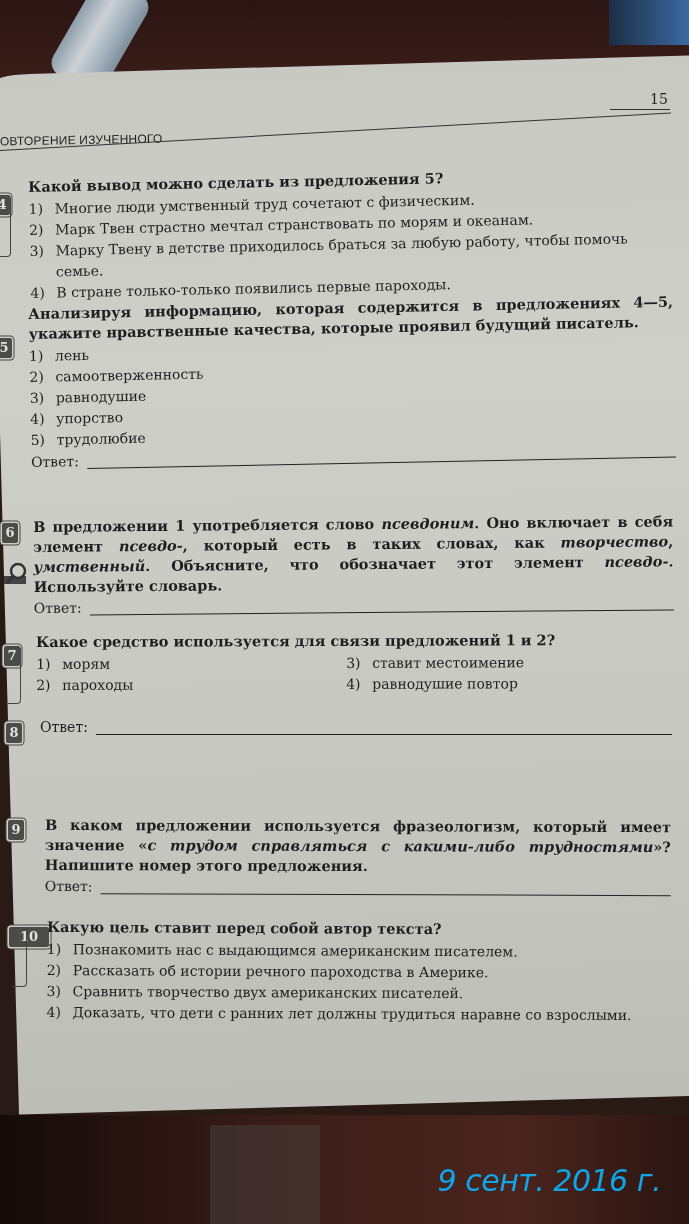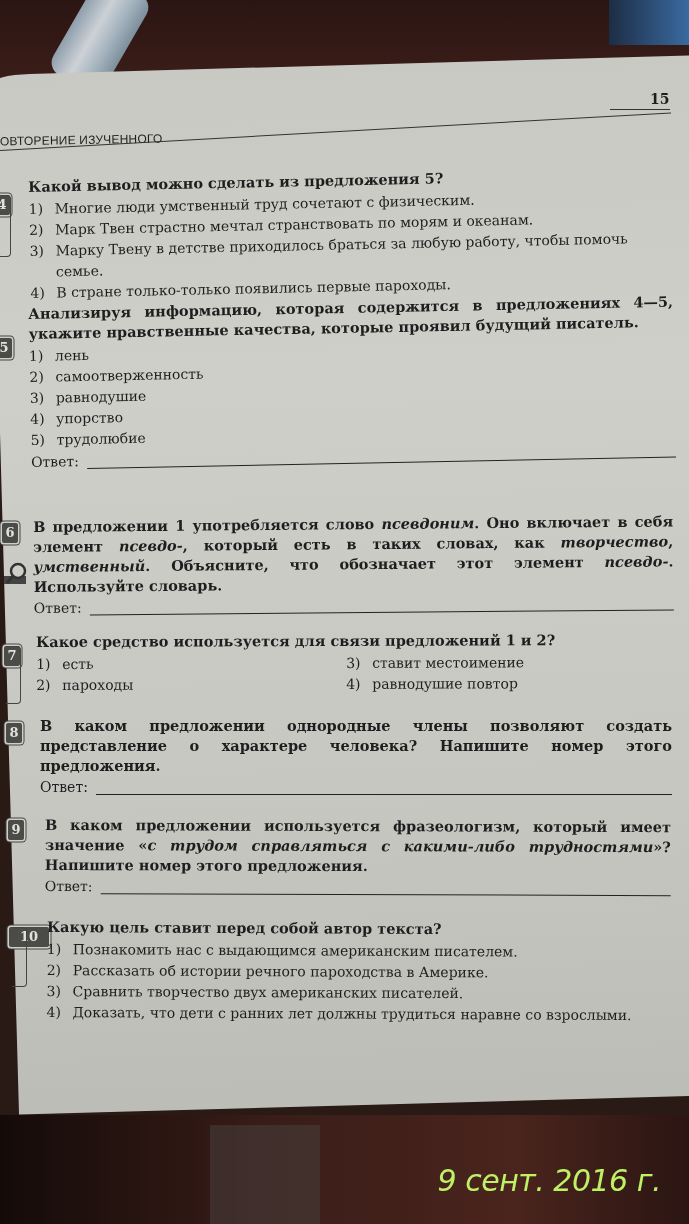--- a/index.html
+++ b/index.html
@@ -32,28 +32,28 @@
     position: absolute; left: 0; top: 1115px; width: 689px; height: 109px;
     background: linear-gradient(90deg, #140b09 0%, #3a1d18 40%, #4a241d 75%, #2b1512 100%);
   }
   .bg-bottom .shade {
     position: absolute; left: 210px; top: 10px; width: 110px; height: 99px;
     background: rgba(70,60,58,0.6);
   }
   .stamp {
     position: absolute; right: 28px; top: 1163px;
     font-family: "DejaVu Sans", sans-serif; font-style: italic; font-size: 30px;
-    color: #bef264; letter-spacing: -0.5px;
+    color: #0ea5e9; letter-spacing: -0.5px;
   }
   .content {
     position: absolute; left: 0; top: 0; width: 689px; height: 1224px;
     color: #1e1e1e;
   }
   .page-num {
-    position: absolute; left: 650px; top: 91px; font-size: 14px; font-weight: bold;
+    position: absolute; left: 650px; top: 91px; font-size: 14px; font-weight: normal;
   }
   .header-rule {
     position: absolute; left: 0; top: 150px; width: 672px; height: 1px;
     background: #333; transform: rotate(-3.2deg); transform-origin: 0 0;
   }
   .header-rule2 {
     position: absolute; left: 610px; top: 109px; width: 60px; height: 1px; background: #333;
   }
   .section-title {
     position: absolute; left: 0; top: 133px; font-family: "Liberation Sans", sans-serif;
@@ -142,30 +142,29 @@
       <span>Ответ:</span>
       <span class="line"></span>
     </div>
   </div>
 
   <div class="num-box" style="left:4px;top:646px;">7</div>
   <div class="bracket" style="left:6px;top:646px;height:56px;"></div>
   <div class="task" style="top:632px;left:36px;width:630px;transform:rotate(-0.2deg);">
     <p class="qtext">Какое средство используется для связи предложений 1 и 2?</p>
     <ul class="opts two-col">
-      <li><span class="n">1)</span><span>есть</span></li>
+      <li><span class="n">1)</span><span>морям</span></li>
       <li><span class="n">3)</span><span>ставит местоимение</span></li>
       <li><span class="n">2)</span><span>пароходы</span></li>
       <li><span class="n">4)</span><span>равнодушие повтор</span></li>
     </ul>
   </div>
 
   <div class="num-box" style="left:6px;top:723px;">8</div>
   <div class="task" style="top:716px;left:40px;width:632px;">
-    <p class="qtext justify">В каком предложении однородные члены позволяют создать представление о характере человека? Напишите номер этого предложения.</p>
     <div class="answer">
       <span>Ответ:</span>
       <span class="line"></span>
     </div>
   </div>
 
   <div class="num-box" style="left:8px;top:820px;">9</div>
   <div class="task" style="top:815px;left:45px;width:626px;transform:rotate(0.2deg);">
     <p class="qtext justify"><span>В каком предложении используется фразеологизм, который имеет значение «</span><i>с трудом справляться с какими-либо трудностями</i><span>»? Напишите номер этого предложения.</span></p>
     <div class="answer">

